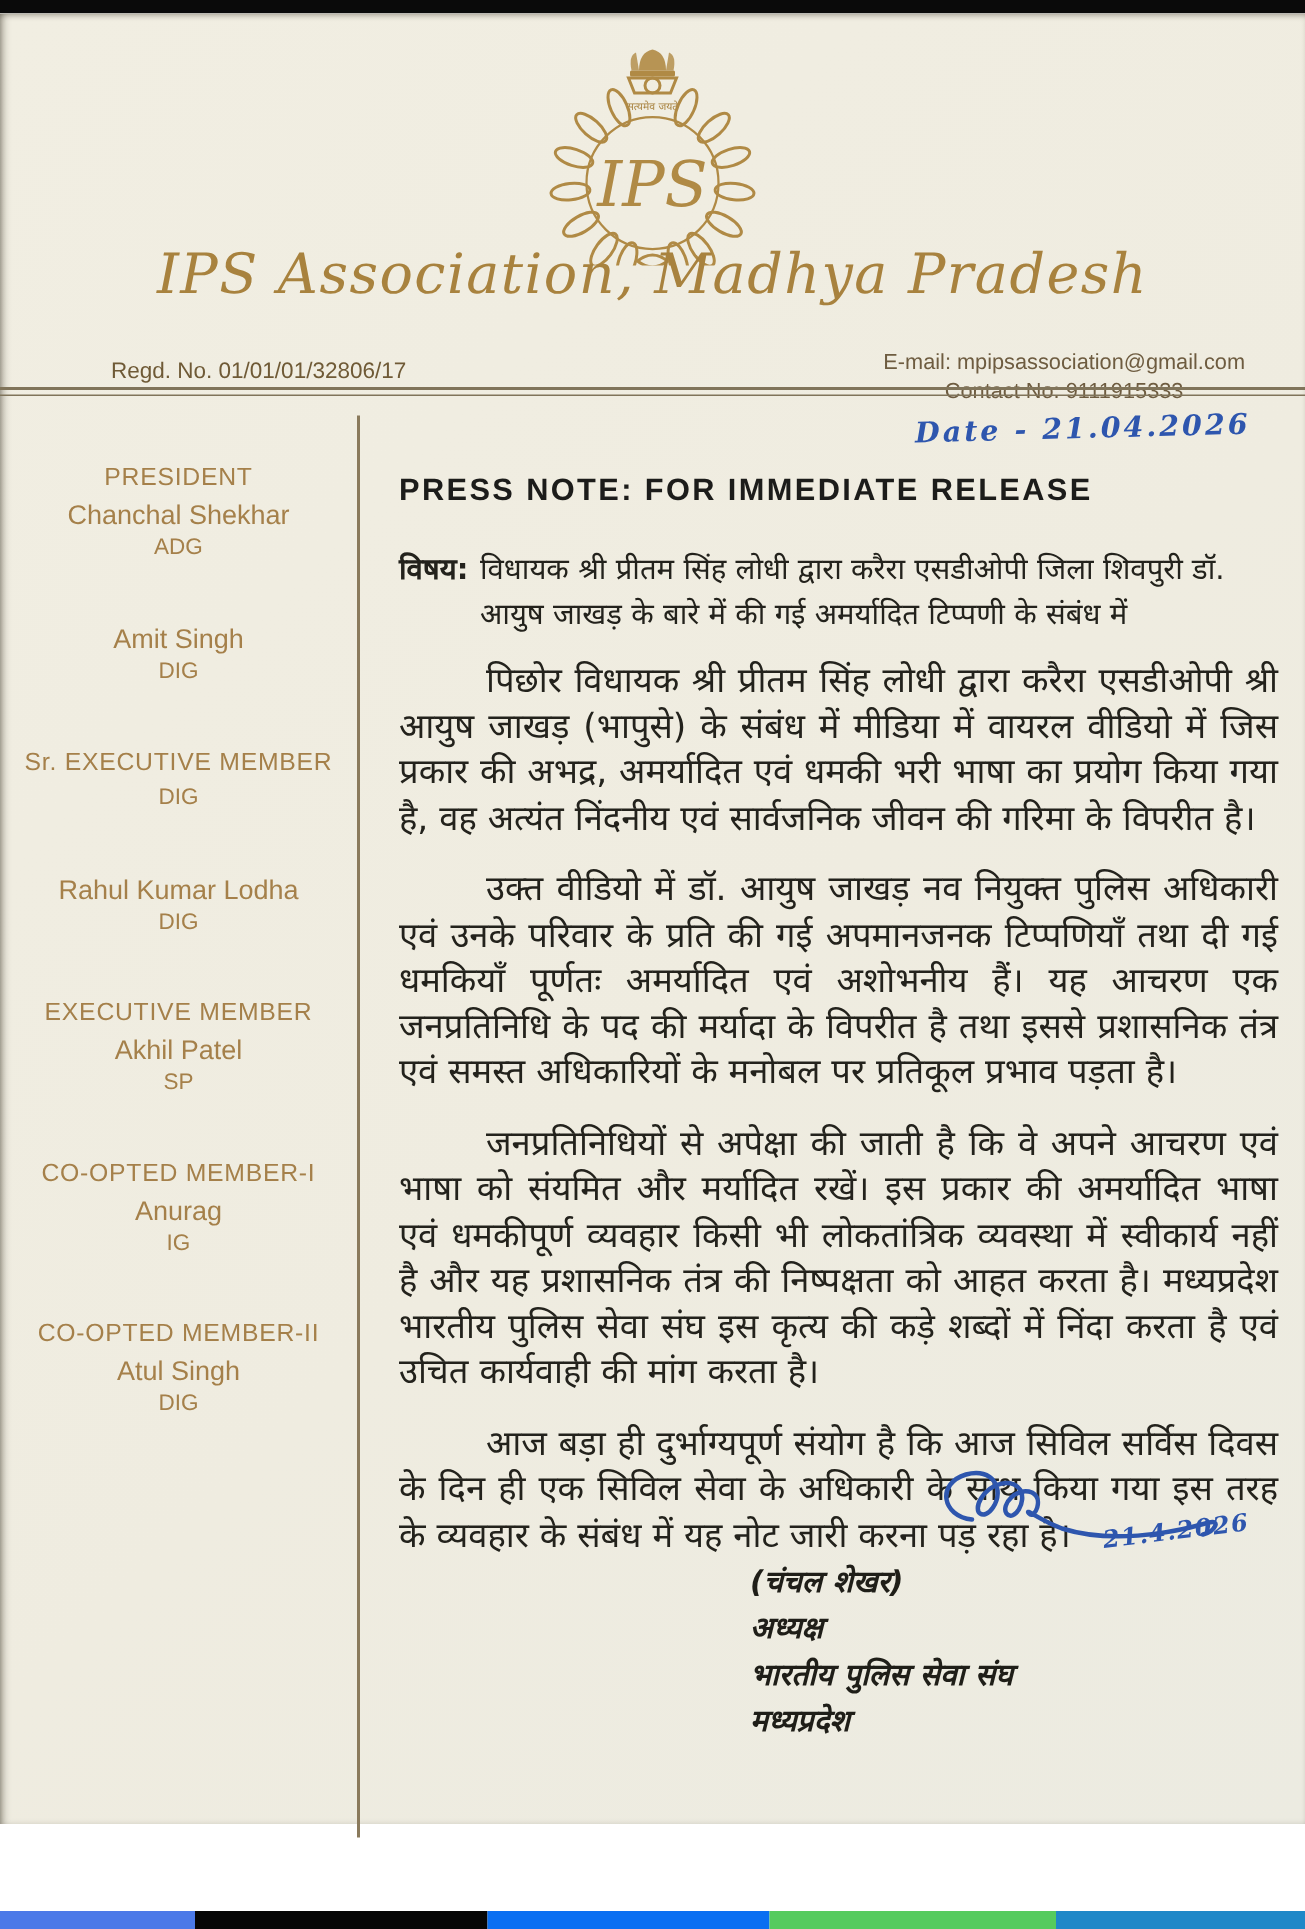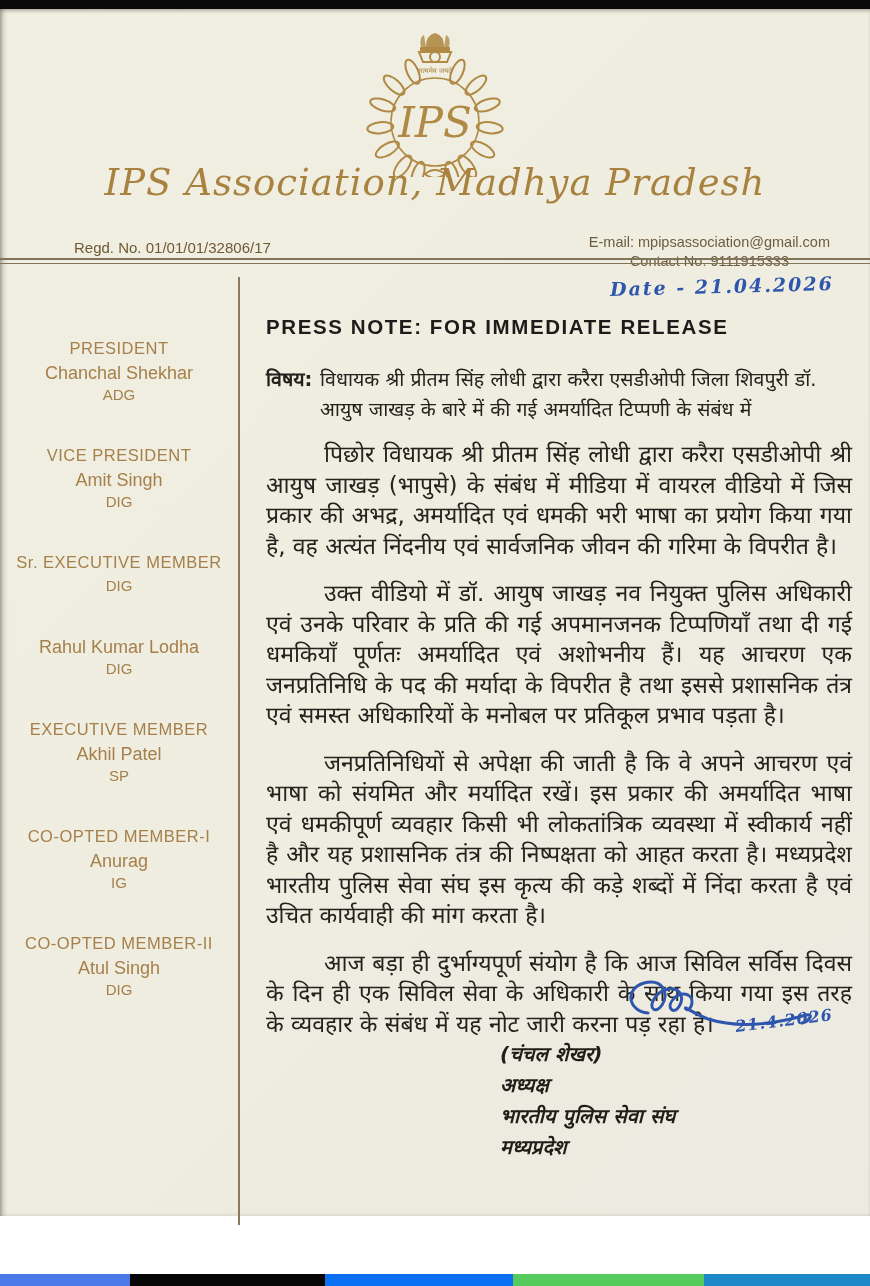--- a/index.html
+++ b/index.html
@@ -25,21 +25,21 @@
   .contact-block{position:absolute;right:40px;top:0;text-align:center;font-size:14.5px;color:#6e5c40;line-height:19px;}
   .rule{position:absolute;left:0;width:870px;border-top:2px solid #80745a;}
   .rule2{position:absolute;left:0;width:870px;border-top:1px solid #80745a;}
   .hand{color:#2e56ae;font-family:"DejaVu Serif",serif;font-style:italic;font-weight:bold;}
   .date-hand{
     position:absolute;top:266px;right:36px;font-size:19px;letter-spacing:2px;
     transform:rotate(-1.5deg);
   }
   
   .divider-v{position:absolute;left:238px;top:268px;width:2px;height:948px;background:#8a7a5c;}
-  .sidebar{position:absolute;left:0;top:300px;width:238px;text-align:center;color:#a5804a;margin-top:30px;}
+  .sidebar{position:absolute;left:0;top:300px;width:238px;text-align:center;color:#a5804a;}
   .member{margin-bottom:43px;}
   .member .role{font-size:16.5px;letter-spacing:.5px;margin-bottom:5px;}
   .member .name{font-size:18px;margin-bottom:2px;}
   .member .rank{font-size:15px;}
   .main{position:absolute;left:266px;top:306px;width:586px;color:#23221c;}
   .press-heading{font-size:20.5px;font-weight:bold;letter-spacing:1.6px;color:#1c1c1a;margin:0 0 26px 0;}
   .devanagari{font-family:"DejaVu Sans",sans-serif;}
   .subject{display:flex;margin-bottom:14px;font-size:19.5px;line-height:30px;}
   .subject .lbl{font-weight:bold;width:54px;flex:none;}
   .subject .txt{flex:1;}
@@ -125,21 +125,20 @@
 
   <div class="divider-v"></div>
 
   <div class="sidebar">
     <div class="member">
       <div class="role">PRESIDENT</div>
       <div class="name">Chanchal Shekhar</div>
       <div class="rank">ADG</div>
     </div>
     <div class="member">
-      <div class="role">VICE PRESIDENT</div>
       <div class="name">Amit Singh</div>
       <div class="rank">DIG</div>
     </div>
     <div class="member">
       <div class="role">Sr. EXECUTIVE MEMBER</div>
       <div class="rank">DIG</div>
     </div>
     <div class="member">
       <div class="name">Rahul Kumar Lodha</div>
       <div class="rank">DIG</div>

